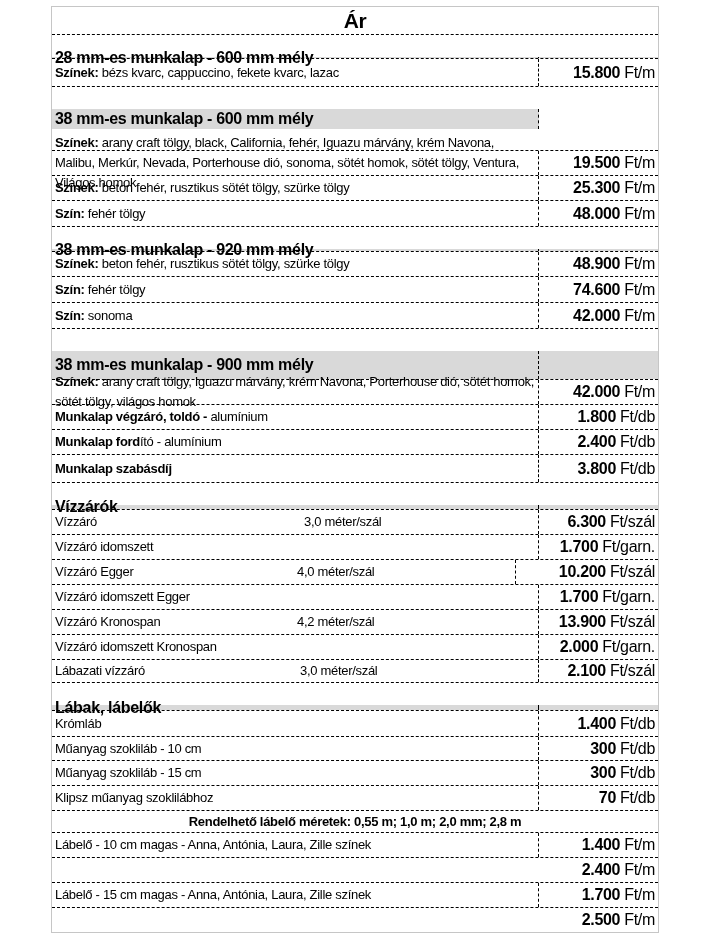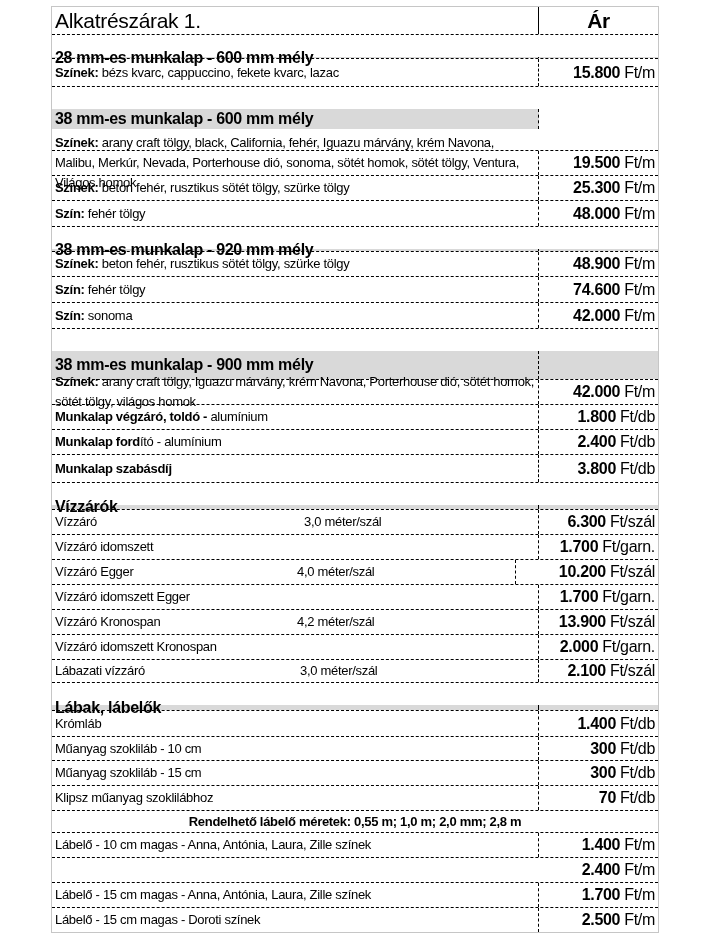--- a/index.html
+++ b/index.html
@@ -21,21 +21,20 @@
   .lbl { font-weight:bold; }
   .mid { position:absolute; }
   .merged .c1 { width:100%; border-right:none; justify-content:center; font-weight:bold; font-size:13px; }
   .wrap { display:block; }
 </style>
 </head>
 <body>
 
 <div class="sheet">
   <div class="row title-row" style="height: 28px;">
-    <div class="c1">Alkatrészárak 1.</div>
     <div class="c2">Ár</div>
   </div>
   <div id="rows">
       <div class="row section" style="height: 24px;">
         <div class="c1" style="position: relative;">28 mm-es munkalap - 600 mm mély</div>
         <div class="c2"></div>
       </div>
       <div class="row" style="height: 28px;">
         <div class="c1" style="position: relative;">
           <span class="wrap"><span class="lbl">Színek:</span><span> bézs kvarc,  cappuccino, fekete kvarc, lazac</span></span>
@@ -279,22 +278,19 @@
       <div class="row" style="height: 25px;">
         <div class="c1" style="position: relative;">
           <span class="wrap"><span>Lábelő - 15 cm magas - Anna, Antónia, Laura, Zille színek</span></span>
         </div>
         <div class="c2">
           <b>1.700</b>
           <span>Ft/m</span>
         </div>
       </div>
       <div class="row" style="height: 24px;">
-        <div class="c1" style="position: relative;">
-          <span class="wrap"><span>Lábelő - 15 cm magas - Doroti színek</span></span>
-        </div>
         <div class="c2">
           <b>2.500</b>
           <span>Ft/m</span>
         </div>
       </div>
     </div>
 </div>
 
 </body></html>

